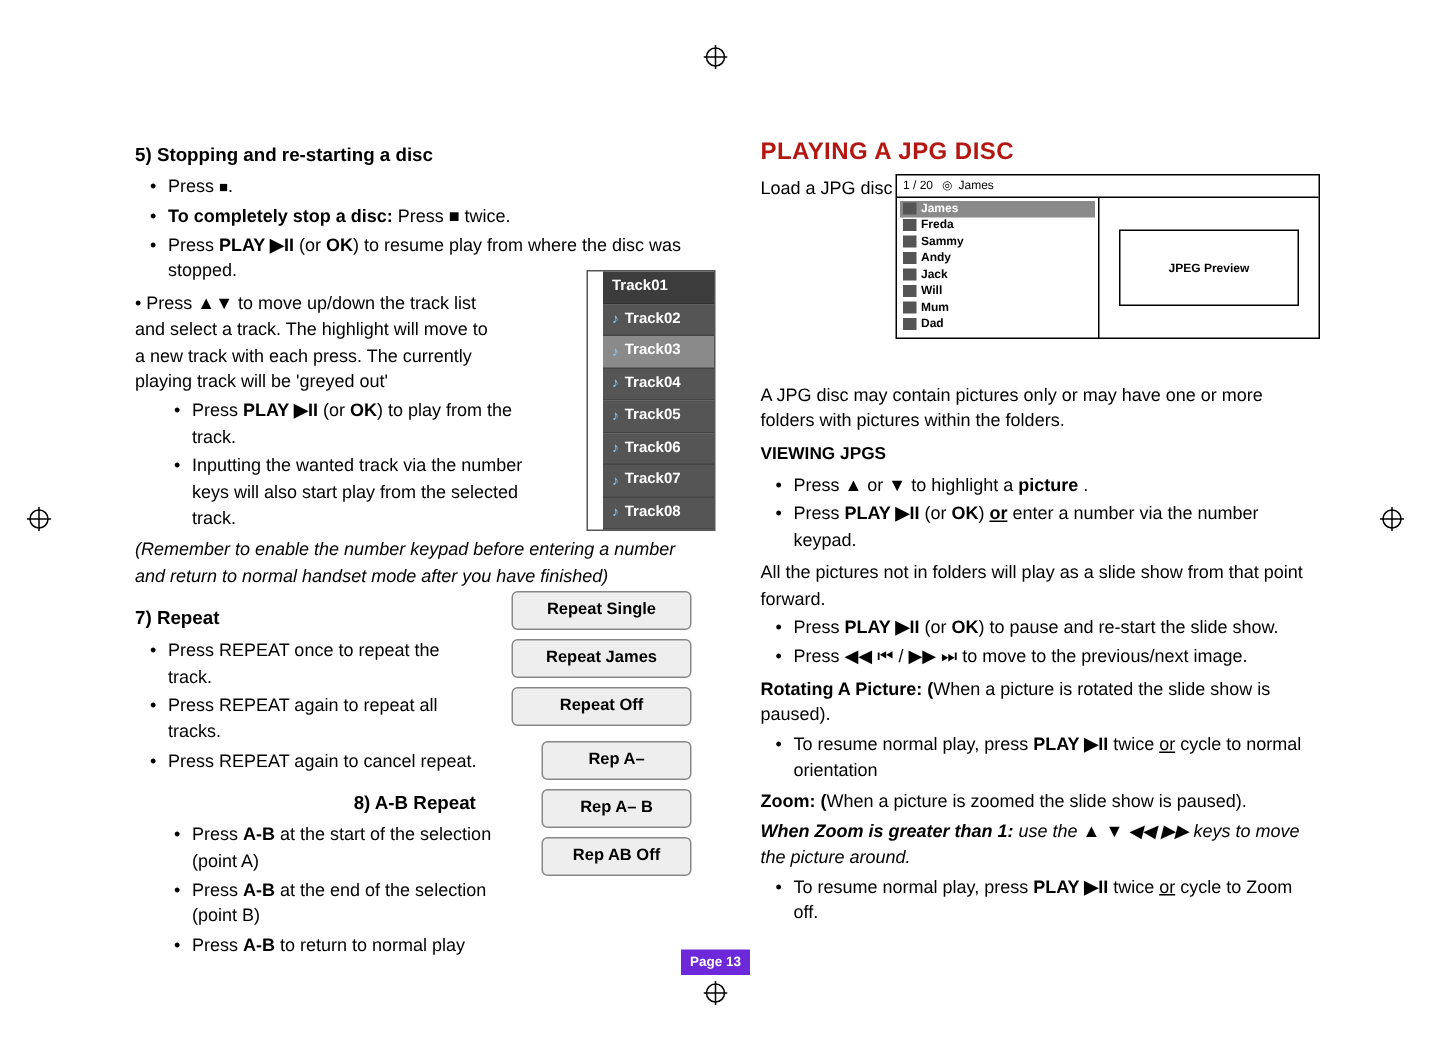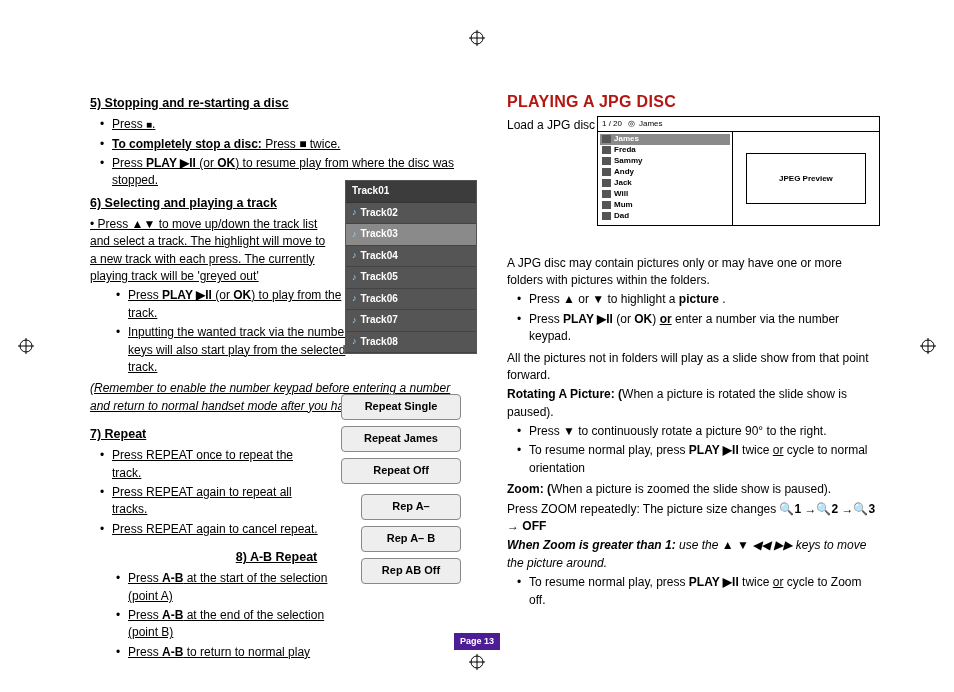--- a/index.html
+++ b/index.html
@@ -14,21 +14,21 @@
     position: relative;
     overflow: hidden;
   }
   .content {
     position: absolute;
     left: 90px; top: 90px;
     width: 790px;
   }
   .cols { display: flex; gap: 28px; }
   .col { flex: 1 1 50%; position: relative; }
-  .col-l { padding-right: 8px; text-decoration: underline; }
+  .col-l { padding-right: 8px; }
   .col-r { padding-left: 8px; }
 
   .h-section { font-weight: 700; font-size: 12.5px; margin-top: 4px; margin-bottom: 4px; }
   .h-sub { font-weight: 700; font-size: 11.5px; margin: 6px 0 3px; }
   .h2-acc { font-weight: 800; font-size: 16px; color: #B41711; letter-spacing: 0.3px; margin-bottom: 4px; }
 
   ul.bul { list-style: none; padding-left: 10px; margin-bottom: 4px; }
   ul.bul > li { position: relative; padding-left: 12px; margin: 2px 0; }
   ul.bul > li::before { content: "•"; position: absolute; left: 0; top: 0; }
 
@@ -37,24 +37,25 @@
   .b { font-weight: 700; }
   .u { text-decoration: underline; }
 
   
   .g { font-family: Arial, sans-serif; font-size: 10px; }
 
   
   .trackbox {
     position: absolute;
     right: -6px; top: 90px;
-    width: 132px;
+    width: 86px;
     border: 1px solid #555;
     background: #fff;
     font-size: 10px;
+    padding-left: 10px;
   }
   .trackhdr {
     background: #3c3c3c; color: #fff; font-weight: 700;
     padding: 3px 6px; border-bottom: 1px solid #333;
   }
   .trackrow {
     background: #555; color: #fff; font-weight: 700;
     padding: 3px 6px; border-bottom: 1px solid #444;
     display:flex; gap:4px; align-items:center;
   }
@@ -92,21 +93,21 @@
   .jpgui .list { width: 48%; border-right: 1px solid #000; padding: 2px; }
   .jpgui .prev { flex:1; display:flex; align-items:center; justify-content:center; }
   .jpgui .prev .pvbox { border: 1px solid #000; width: 82%; height: 55%; display:flex; align-items:center; justify-content:center; font-weight:700; font-size:8px;}
   .jpgui .item { display:flex; gap:3px; align-items:center; padding:0 2px; height:11px; font-weight:700; }
   .jpgui .item.sel { background:#8a8a8a; color:#fff; }
   .jpgui .fic { width:9px; height:8px; background:#555; display:inline-block; }
 
   .pagebadge {
     position:absolute; left:50%; bottom:42px;
     transform: translateX(-50%);
-    background:#4c1d95; color:#fff; font-size:9px; font-weight:700;
+    background:#6d28d9; color:#fff; font-size:9px; font-weight:700;
     padding:2px 6px;
   }
 
   
   .reg { position:absolute; width:16px; height:16px; }
   .reg svg { width:16px; height:16px; }
 </style>
 </head>
 <body>
 
@@ -143,21 +144,20 @@
   <div class="cols">
 
     <div class="col col-l">
       <div class="h-section">5)  Stopping  and re-starting a disc</div>
       <ul class="bul">
         <li><span>Press </span><span class="g">■</span><span>.</span></li>
         <li><span class="b">To completely stop a disc:</span><span> Press ■ twice.</span></li>
         <li><span>Press </span><span class="b">PLAY  ▶II</span><span> (or </span><span class="b">OK</span><span>) to resume play from where the disc was stopped.</span></li>
       </ul>
 
-      <div class="h-section">6)  Selecting and playing a track</div>
       <p class="para" style="max-width:240px;">• Press ▲▼ to  move up/down the track list and select a track. The highlight will move  to a new track with each press. The currently playing track will be  'greyed out'</p>
       <ul class="bul" style="max-width:260px; padding-left:26px;">
         <li><span>Press </span><span class="b">PLAY  ▶II</span><span> (or </span><span class="b">OK</span><span>)  to play from the track.</span></li>
         <li>Inputting the wanted track via the number keys will also start play from the selected track.</li>
       </ul>
       <p class="para ital">(Remember to enable the number keypad before entering a number and return to normal handset mode after you have finished)</p>
 
       <div class="h-section" style="margin-top:10px;">7)  Repeat</div>
       <ul class="bul" style="max-width:230px;">
         <li>Press REPEAT once to repeat the track.</li>
@@ -262,34 +262,37 @@
               </div>
           </div>
           <div class="prev">
             <div class="pvbox">JPEG Preview</div>
           </div>
         </div>
       </div>
 
       <p class="para" style="margin-top:120px;">A JPG disc may contain pictures only or may have one or more folders with pictures within the folders.</p>
 
+      <div class="h-sub">VIEWING JPGS</div>
       <ul class="bul">
         <li><span>Press ▲ or ▼ to highlight a </span><span class="b">picture</span><span> .</span></li>
         <li><span>Press </span><span class="b">PLAY  ▶II</span><span> (or </span><span class="b">OK</span><span>)  </span><span class="b u">or</span><span> enter a number via the number keypad.</span></li>
       </ul>
       <p class="para">All the pictures not in folders will play as a slide show from that point forward.</p>
+      <ul class="bul">
+        <li><span>Press </span><span class="b">PLAY  ▶II</span><span> (or </span><span class="b">OK</span><span>) to pause and re-start the slide show.</span></li>
+        <li>Press  ◀◀ ⏮ / ▶▶ ⏭   to move to the previous/next image.</li>
+      </ul>
 
       <p class="para"><span class="b">Rotating A Picture:  (</span><span>When a picture is rotated the slide show is paused).</span></p>
       <ul class="bul">
-        <li>Press ▼ to continuously rotate a picture 90° to the right.</li>
         <li><span>To resume normal play, press </span><span class="b">PLAY  ▶II</span><span> twice </span><span class="u">or</span><span> cycle to normal orientation</span></li>
       </ul>
 
       <p class="para"><span class="b">Zoom:  (</span><span>When a picture is zoomed the slide show is paused).</span></p>
-      <p class="para"><span>Press ZOOM repeatedly: The picture size changes    </span><span class="b">🔍1 →🔍2 →🔍3  → OFF</span></p>
       <p class="para"><span class="b ital">When Zoom is greater than 1:</span><span class="ital"> use the  ▲ ▼ ◀◀ ▶▶ keys  to move the picture around.</span></p>
       <ul class="bul">
         <li><span>To resume normal play, press </span><span class="b">PLAY  ▶II</span><span> twice </span><span class="u">or</span><span> cycle to Zoom off.</span></li>
       </ul>
     </div>
   </div>
 </div>
 
 <div class="pagebadge">Page 13</div>
 

